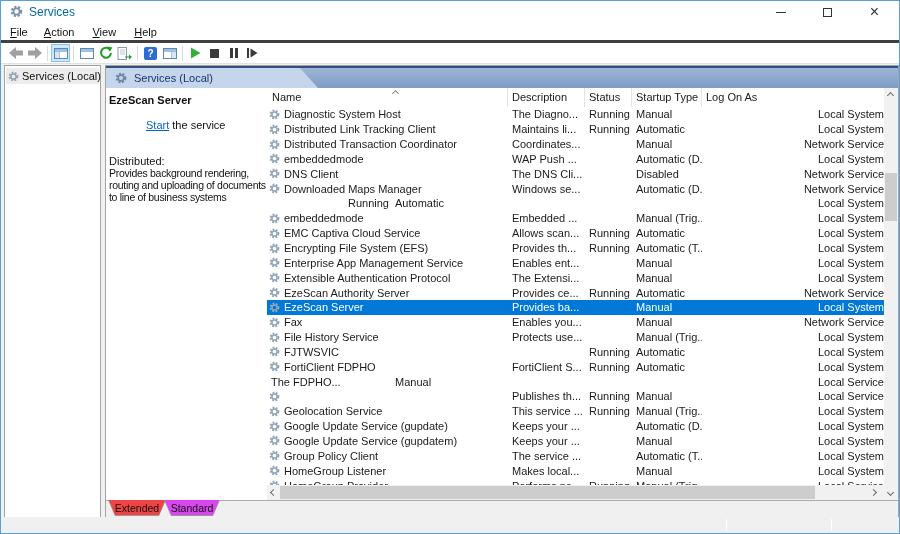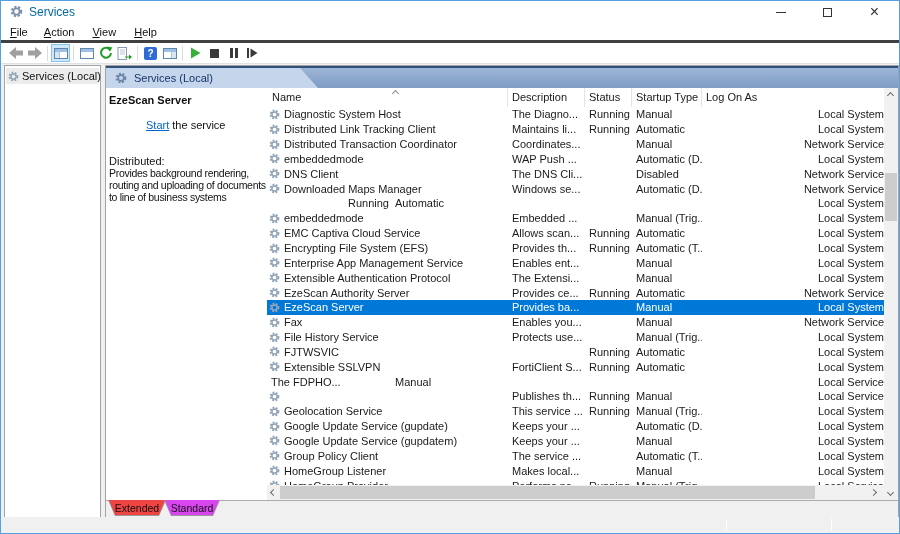--- a/index.html
+++ b/index.html
@@ -433,21 +433,21 @@
             <span class="cell c-desc"></span>
             <span class="cell c-status">Running</span>
             <span class="cell c-start">Automatic</span>
             <span class="cell c-logon">Local System</span>
           </div>
           <div class="row">
             <span class="cell c-name">
               <svg class="gear-s">
                 <use href="#gear"></use>
               </svg>
-              <span class="nm">Extensible SSLVPN</span>
+              <span class="nm">FortiClient FDPHO</span>
             </span>
             <span class="cell c-desc">FortiClient S...</span>
             <span class="cell c-status">Running</span>
             <span class="cell c-start">Automatic</span>
             <span class="cell c-logon">Local System</span>
           </div>
           <div class="row">
             <span class="cell c-desc">The FDPHO...</span>
             <span class="cell c-status"></span>
             <span class="cell c-start">Manual</span>

